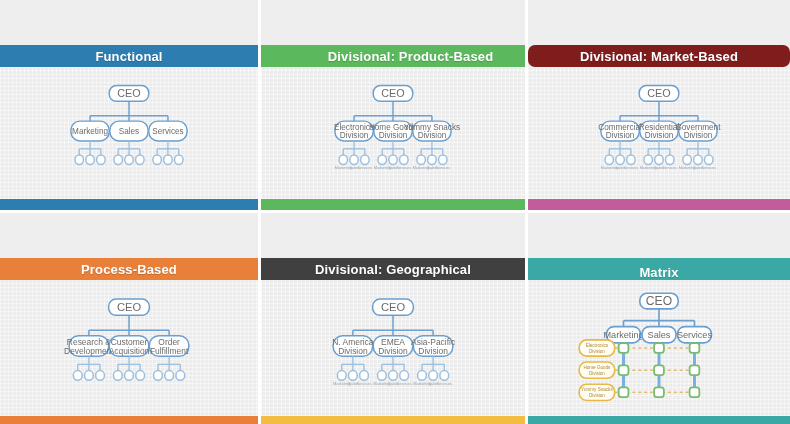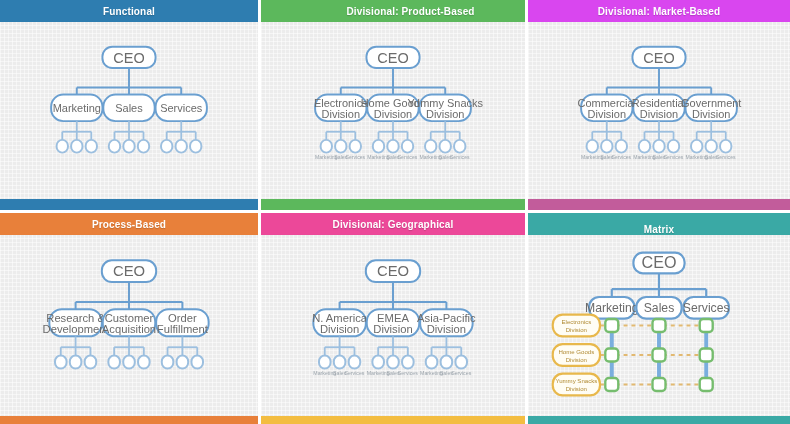--- a/index.html
+++ b/index.html
@@ -21,25 +21,26 @@
   .panel{
     position:relative;
     display:flex;flex-direction:column;
     overflow:hidden;
     background:#eeeeee;
   }
   .panel-header{
     height:22px;flex:0 0 22px;
     display:flex;align-items:center;justify-content:center;
     color:#ffffff;
-    font-size:10px;
+    font-size:13px;
     font-weight:bold;
     letter-spacing:.15px;
     text-shadow:0 1px 1px rgba(0,0,0,.18);
     white-space:nowrap;
+    margin-top:45px;
   }
   .panel-canvas{
     flex:1 1 auto;
     position:relative;
     background-color:#ececec;
     background-image:
       linear-gradient(0deg, rgba(255,255,255,.55) 1px, transparent 1px),
       linear-gradient(90deg, rgba(255,255,255,.55) 1px, transparent 1px),
       linear-gradient(0deg, rgba(0,0,0,.013) 1px, transparent 1px),
       linear-gradient(90deg, rgba(0,0,0,.013) 1px, transparent 1px);
@@ -222,21 +223,21 @@
             <text x="79.5" y="77.39999999999999" class="leaf-label">Sales</text>
             <line x1="87.7" y1="62" x2="87.7" y2="66.6" class="link-leaf"></line>
             <rect x="84.5" y="66.6" width="6.4" height="7.2" rx="3.3120000000000003" ry="3.3120000000000003" class="node-leaf"></rect>
             <text x="87.7" y="77.39999999999999" class="leaf-label">Services</text>
           </g>
         </svg>
       </div>
       <div class="panel-footer" style="background: rgb(92, 184, 92);"></div>
     </div>
     <div class="panel">
-      <div class="panel-header" style="background: #d946ef;">
+      <div class="panel-header" style="background: #7f1d1d; border-radius: 7px;">
         <span>Divisional: Market-Based</span>
       </div>
       <div class="panel-canvas">
         <svg viewBox="0 0 100 100" preserveAspectRatio="xMidYMid meet" class="chart-svg">
           <g>
             <rect x="35" y="14" width="30" height="12" rx="5.5200000000000005" ry="5.5200000000000005" class="node-box"></rect>
             <text x="50" y="22.9" class="node-label big">CEO</text>
             <line x1="50" y1="26" x2="50" y2="37" class="link"></line>
             <line x1="20.5" y1="37" x2="79.5" y2="37" class="link"></line>
             <line x1="20.5" y1="37" x2="20.5" y2="41" class="link"></line>
@@ -335,21 +336,21 @@
             <line x1="79.5" y1="62" x2="79.5" y2="66.6" class="link-leaf"></line>
             <rect x="76.3" y="66.6" width="6.4" height="7.2" rx="3.3120000000000003" ry="3.3120000000000003" class="node-leaf"></rect>
             <line x1="87.7" y1="62" x2="87.7" y2="66.6" class="link-leaf"></line>
             <rect x="84.5" y="66.6" width="6.4" height="7.2" rx="3.3120000000000003" ry="3.3120000000000003" class="node-leaf"></rect>
           </g>
         </svg>
       </div>
       <div class="panel-footer" style="background: rgb(232, 128, 58);"></div>
     </div>
     <div class="panel">
-      <div class="panel-header" style="background: #ec4899;">
+      <div class="panel-header" style="background: #404040;">
         <span>Divisional: Geographical</span>
       </div>
       <div class="panel-canvas">
         <svg viewBox="0 0 100 100" preserveAspectRatio="xMidYMid meet" class="chart-svg">
           <g>
             <rect x="35" y="14" width="30" height="12" rx="5.5200000000000005" ry="5.5200000000000005" class="node-box"></rect>
             <text x="50" y="22.9" class="node-label big">CEO</text>
             <line x1="50" y1="26" x2="50" y2="37" class="link"></line>
             <line x1="20.5" y1="37" x2="79.5" y2="37" class="link"></line>
             <line x1="20.5" y1="37" x2="20.5" y2="41" class="link"></line>

